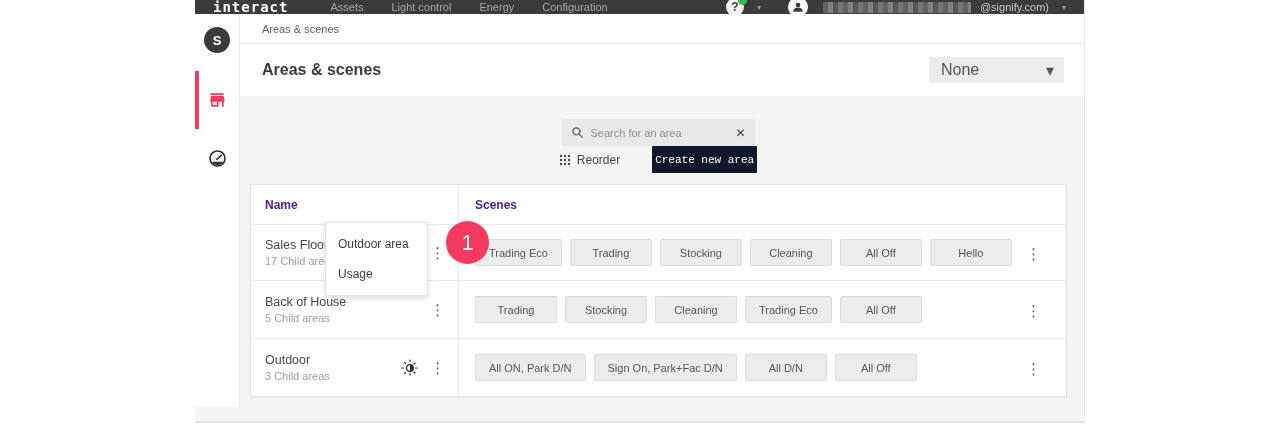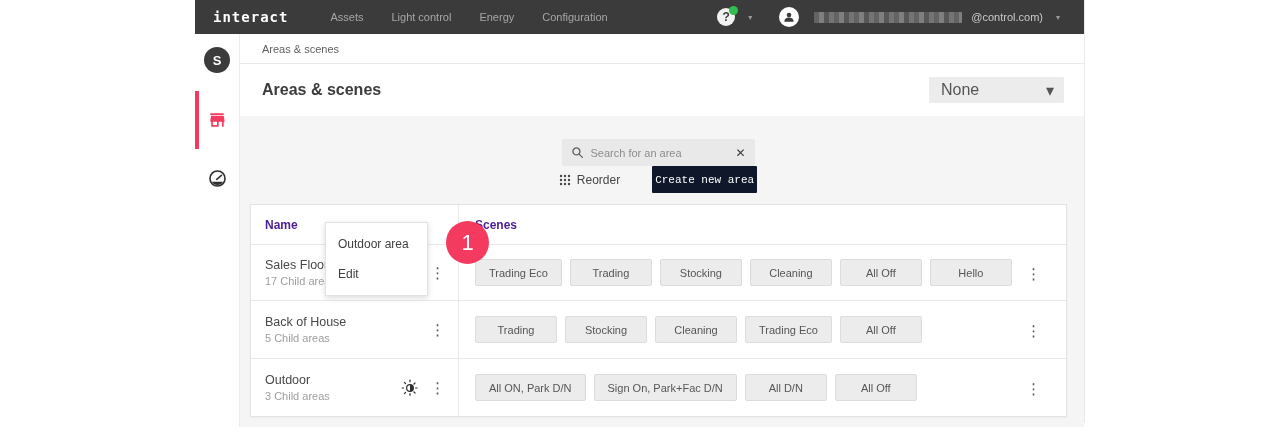--- a/index.html
+++ b/index.html
@@ -1,21 +1,21 @@
 <!DOCTYPE html>
 <html><head>
 <meta charset="utf-8">
 <style>
   * { margin:0; padding:0; box-sizing:border-box; }
   html,body { width:1280px; height:441px; background:#ffffff; font-family:"Liberation Sans", sans-serif; overflow:hidden; }
 
   .app-frame { position:relative; width:890px; height:423px; margin-left:195px; background:#f5f5f5; border-right:1px solid #eaeaea; border-bottom:2px solid #e2e2e2; }
 
   
-  .navbar { height:34px; background:#3b3b3b; display:flex; align-items:center; padding:0 18px 0 18px;text-align:center; }
+  .navbar { height:14px; background:#3b3b3b; display:flex; align-items:center; padding:0 12px 0 18px;text-align:center; }
   .logo { color:#ffffff; font-family:"DejaVu Sans Mono", monospace; font-size:14px; font-weight:bold; letter-spacing:1px; margin-right:42px; }
   .nav-items { display:flex; gap:28px; flex:1; }
   .nav-item { color:#a6a6a6; font-size:11px; cursor:pointer; }
   .nav-right { display:flex; align-items:center; gap:7px; }
   .help-wrap { position:relative; width:18px; height:18px; }
   .help-circle { width:18px; height:18px; border-radius:50%; background:#f2f2f2; color:#3b3b3b; font-size:12px; font-weight:bold; display:flex; align-items:center; justify-content:center; }
   .green-dot { position:absolute; top:-2px; right:-3px; width:9px; height:9px; border-radius:50%; background:#2fbe4f; }
   .caret { color:#9a9a9a; font-size:8px; margin:0 6px; }
   .avatar-circle { width:20px; height:20px; border-radius:50%; background:#ffffff; display:flex; align-items:center; justify-content:center; margin-left:14px; }
   .redacted { display:inline-block; width:148px; height:11px; margin-left:8px; border-radius:1px;
@@ -97,21 +97,21 @@
         <div class="green-dot"></div>
       </div>
       <span class="caret">▾</span>
       <div class="avatar-circle">
         <svg width="14" height="14" viewBox="0 0 24 24">
           <circle cx="12" cy="8.5" r="4" fill="#3b3b3b"></circle>
           <path d="M4 20c0-4.4 3.6-7 8-7s8 2.6 8 7z" fill="#3b3b3b"></path>
         </svg>
       </div>
       <span class="redacted"></span>
-      <span class="email-suffix">@control.com)</span>
+      <span class="email-suffix">@signify.com)</span>
       <span class="caret">▾</span>
     </div>
   </div>
 
   <div class="app-body">
 
     <div class="sidebar">
       <div class="side-avatar">S</div>
       <div class="side-icon store">
         <div class="active-bar"></div>
@@ -253,18 +253,18 @@
             <button class="chip">All Off</button>
             <span class="kebab scene-kebab">⋮</span>
           </div>
         </div>
       </div>
     </div>
   </div>
 
   <div class="context-menu">
     <div class="menu-item">Outdoor area</div>
-    <div class="menu-item">Edit</div>
+    <div class="menu-item">Usage</div>
   </div>
 
   <div class="annot">1</div>
 
 </div>
 
 </body></html>

